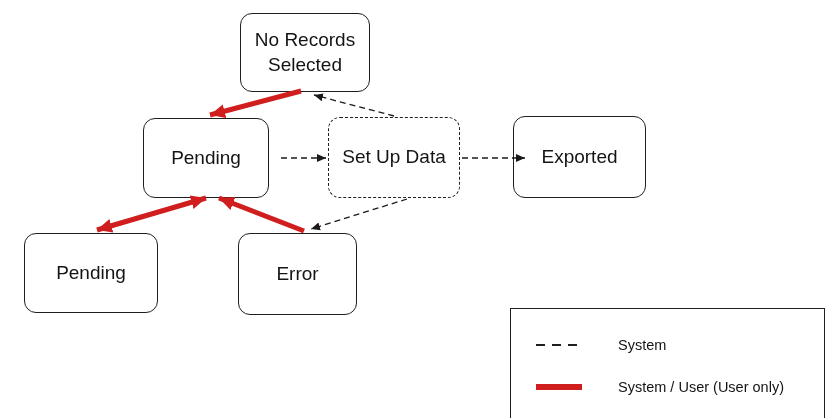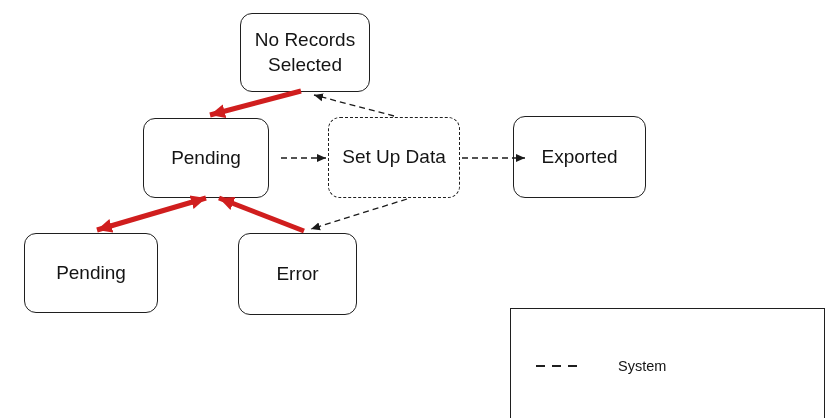--- a/index.html
+++ b/index.html
@@ -74,15 +74,19 @@
       <line x1="301" y1="91" x2="210" y2="115" stroke="#d01e1e" stroke-width="5" marker-end="url(#mk-red)"></line>
       <line x1="206" y1="198" x2="97" y2="230" stroke="#d01e1e" stroke-width="5" marker-end="url(#mk-red)" marker-start="url(#mk-red-start)"></line>
       <line x1="304" y1="231" x2="219" y2="198" stroke="#d01e1e" stroke-width="5" marker-end="url(#mk-red)"></line>
     </svg>
 
   <div id="legend">
     <div class="legend-row">
       <div class="legend-sample sample-dashed"></div>
       <span class="legend-label">System</span>
     </div>
+    <div class="legend-row">
+      <div class="legend-sample sample-red" id="legend-red-bar" style="background: rgb(208, 30, 30);"></div>
+      <span class="legend-label">System / User (User only)</span>
+    </div>
   </div>
 
 </div>
 
 </body></html>

